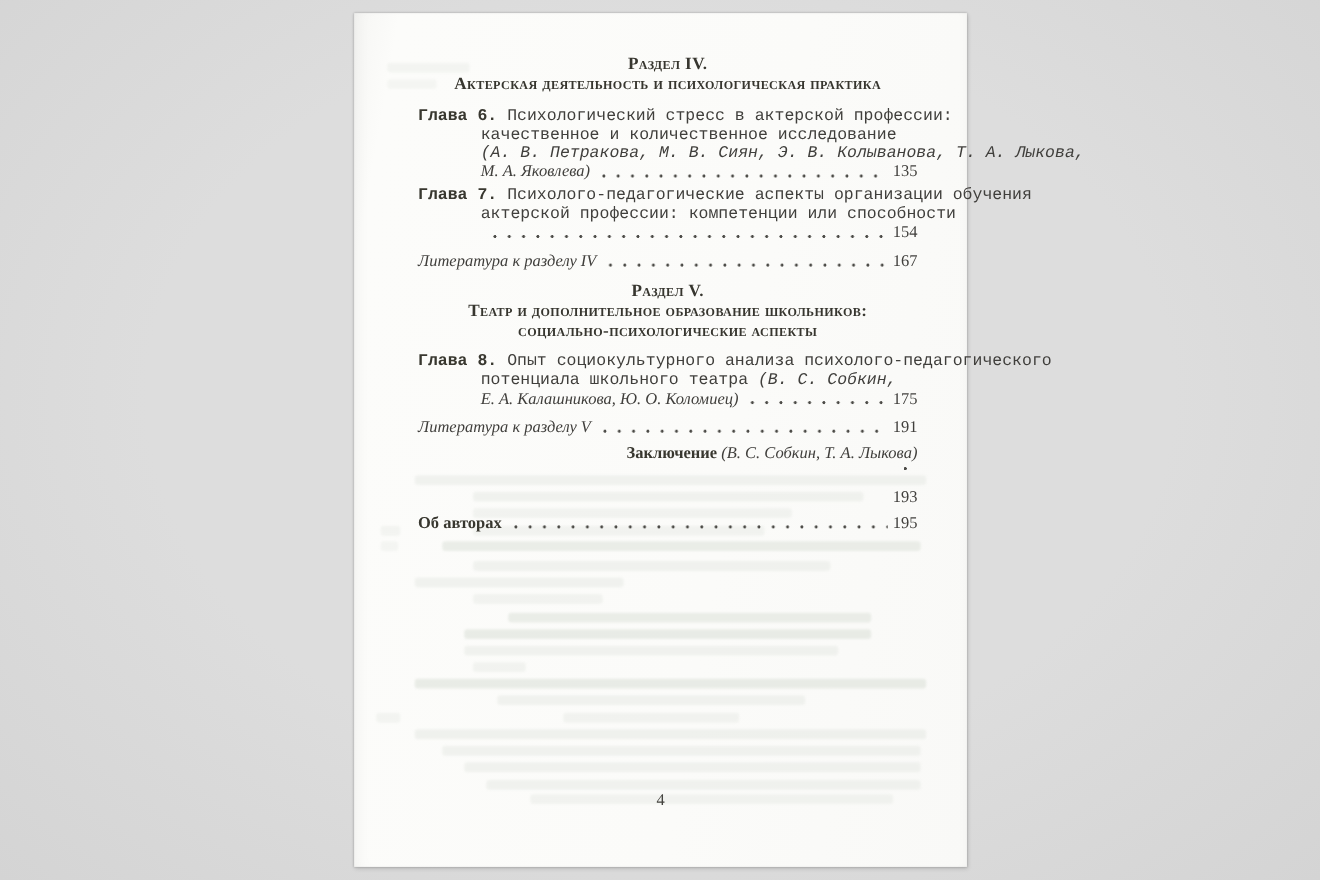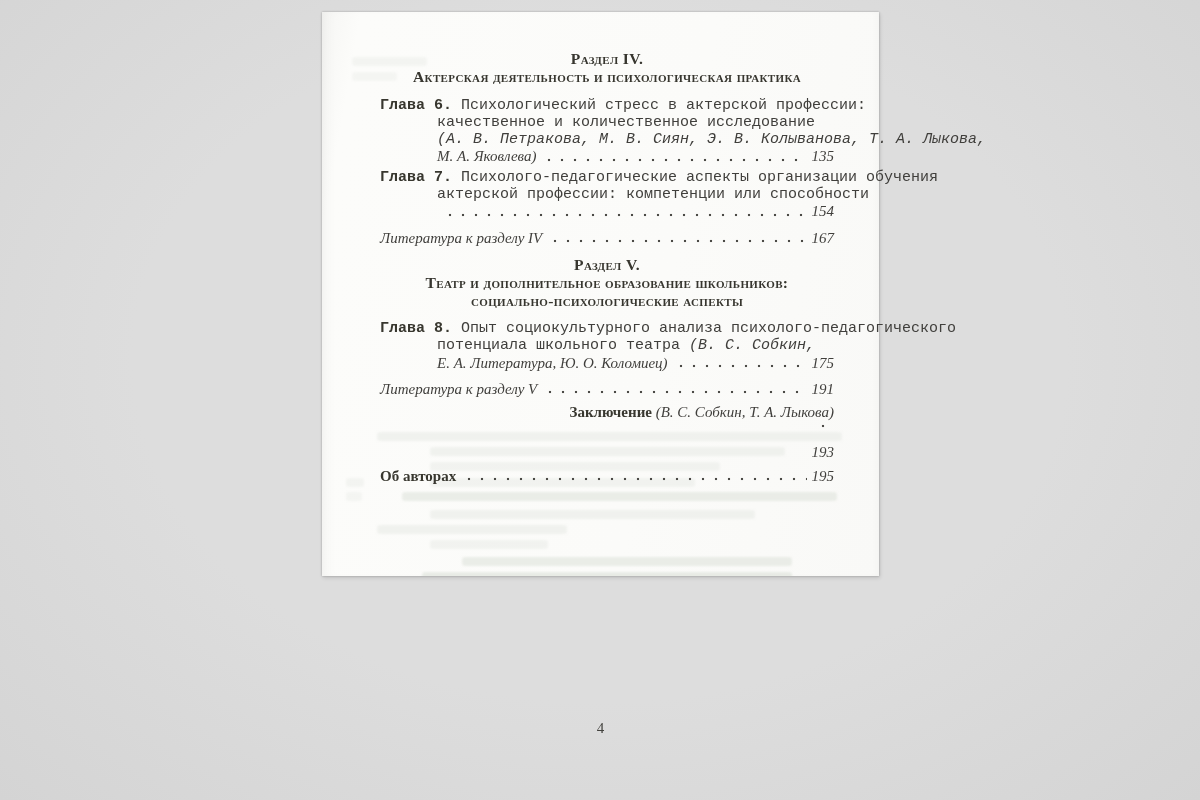--- a/index.html
+++ b/index.html
@@ -2,21 +2,21 @@
 <html><head>
 <meta charset="utf-8">
 <style>
   html,body{margin:0;padding:0;}
   body{
     width:1200px;height:800px;overflow:hidden;position:relative;
     background:radial-gradient(ellipse at 50% 45%, #dddddd 55%, #d4d4d4 100%);
     font-family:"Liberation Serif","DejaVu Serif",serif;
   }
   .paper{
-    position:absolute;left:322px;top:12px;width:557px;height:564px;
+    position:absolute;left:322px;top:12px;width:557px;height:776px;
     background:linear-gradient(100deg,#f6f6f4 0%,#fcfcfa 6%,#fbfbf9 60%,#f9f9f7 100%);
     box-shadow:0 0 2px rgba(0,0,0,.25),1px 2px 4px rgba(0,0,0,.12),
                inset 10px 0 18px -14px rgba(0,0,0,.10),
                inset -7px 0 14px -12px rgba(0,0,0,.08);
   }
   .content{
     position:absolute;left:58px;top:38px;width:454px;
     font-size:15px;line-height:17.3px;color:#403f3c;
   }
   .kicker{
@@ -32,21 +32,21 @@
   .cont{padding-left:57px;}
   .label{font-weight:bold;color:#38372f;}
   .it{font-style:italic;}
   .row{display:flex;align-items:flex-end;}
   .row .txt{white-space:pre;}
   .leader{
     flex:1 1 20px;min-width:12px;height:8px;margin:0 5px 2px 7px;
     background-image:radial-gradient(circle at 6px 4px,#4b4a46 1.15px,rgba(0,0,0,0) 1.6px);
     background-size:13px 8px;background-repeat:repeat-x;
   }
-  .pageref{color:#403f3c;font-style:italic;}
+  .pageref{color:#403f3c;}
   .folio{
     position:absolute;left:0;width:100%;top:708px;text-align:center;
     font-size:15px;color:#44433f;
   }
   
   .bleed{position:absolute;inset:0;overflow:hidden;pointer-events:none;}
   .bl{
     position:absolute;height:9px;border-radius:3px;background:#e6e9e4;
     filter:blur(.8px);
   }
@@ -117,21 +117,21 @@
     </div>
 
     <div class="kicker" style="margin-top:9px;">Раздел V.</div>
     <div class="sec-title">Театр и дополнительное образование школьников:</div>
     <div class="sec-title">социально-психологические аспекты</div>
 
     <div class="entry" style="margin-top:11px;">
       <div class="line"><span class="label">Глава 8.</span> <span>Опыт социокультурного анализа психолого-педагогического</span></div>
       <div class="line cont"><span>потенциала школьного театра </span><span class="it">(В. С. Собкин,</span></div>
       <div class="row cont">
-        <span class="txt it">Е. А. Литература, Ю. О. Коломиец)</span>
+        <span class="txt it">Е. А. Калашникова, Ю. О. Коломиец)</span>
         <span class="leader"></span>
         <span class="pageref">175</span>
       </div>
     </div>
 
     <div class="row" style="margin-top:9px;">
       <span class="txt it">Литература к разделу V</span>
       <span class="leader"></span>
       <span class="pageref">191</span>
     </div>

